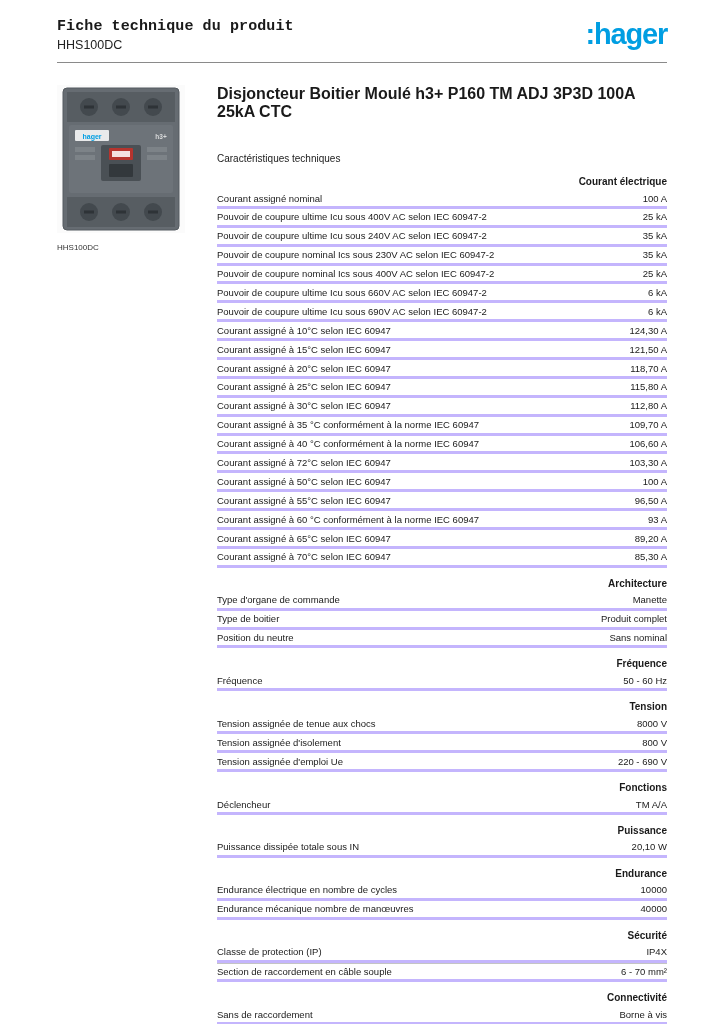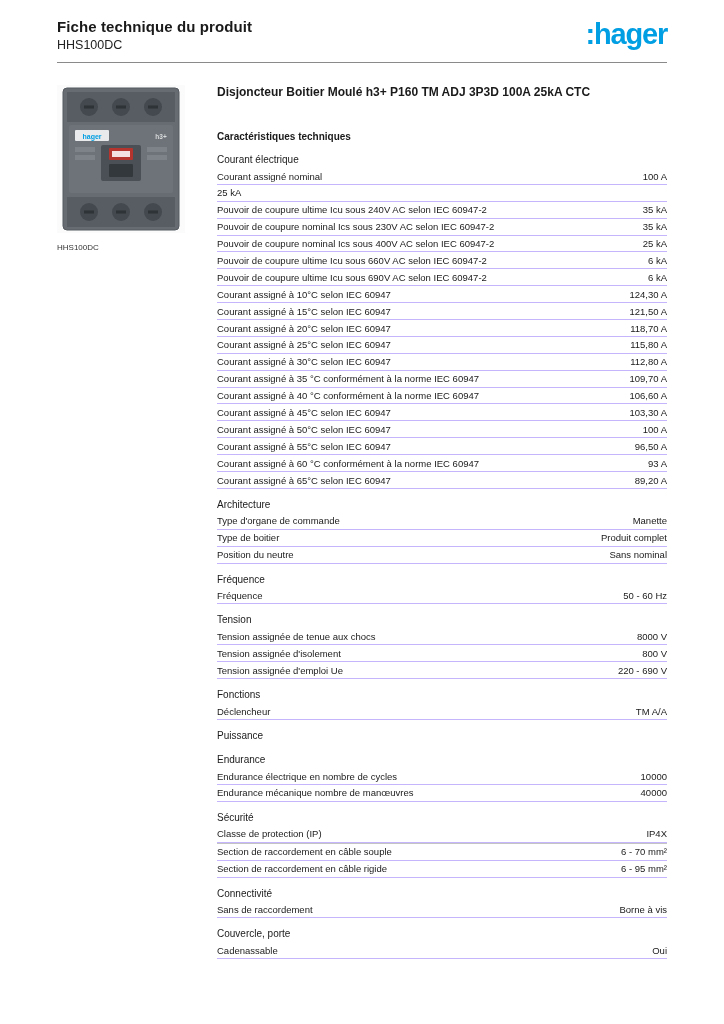--- a/index.html
+++ b/index.html
@@ -21,20 +21,21 @@
     justify-content: space-between;
     align-items: flex-start;
     border-bottom: 1px solid #8a8a8a;
     padding-bottom: 10px;
   }
   .header-title {
     font-size: 15px;
     font-weight: bold;
     margin: 0 0 3px 0;
     letter-spacing: 0.1px;
+    font-family: Liberation Mono, monospace;
   }
   .header-sub {
     font-size: 12.5px;
     color: #222;
   }
   .logo {
     color: #009ee2;
     font-weight: bold;
     font-size: 29px;
     line-height: 1;
@@ -53,46 +54,47 @@
     height: 148px;
     background: #fbfbfb;
   }
   .image-caption {
     font-size: 8px;
     color: #333;
     margin-top: 10px;
   }
   .right-col { flex: 1; min-width: 0; }
   .product-title {
-    font-size: 12px;
+    font-size: 16px;
     font-weight: bold;
     margin-bottom: 23px;
   }
   .char-heading {
     font-size: 10px;
-    font-weight: bold;
+    font-weight: normal;
     margin-bottom: 10px;
     margin-top: 32px;
   }
   
   .section-title {
     font-size: 10px;
-    font-weight: normal;
+    font-weight: bold;
     padding: 10px 0 3px 0;
+    text-align: right;
   }
   .section:first-child .section-title { padding-top: 2px; }
   .spec-row {
     display: flex;
     justify-content: space-between;
     align-items: baseline;
     gap: 1px;
     font-size: 9.5px;
     line-height: 1.2;
     padding: 2.5px 0 2px 0;
-    border-bottom: 1px solid #c4b5fd;
+    border-bottom: 3px solid #c4b5fd;
   }
   .section .spec-row:first-of-type { border-top: 1px solid #c4c4c4; }
   .spec-label { color: #1a1a1a; }
   .spec-value { white-space: nowrap; text-align: left; color: #1a1a1a; }
 </style>
 </head>
 <body>
 
 <div class="page">
 
@@ -153,20 +155,21 @@
       <div class="product-title">Disjoncteur Boitier Moulé h3+ P160 TM ADJ 3P3D 100A 25kA CTC</div>
       <div class="char-heading">Caractéristiques techniques</div>
       <div id="sections">
           <div class="section">
             <div class="section-title">Courant électrique</div>
             <div class="spec-row">
               <span class="spec-label">Courant assigné nominal</span>
               <span class="spec-value">100 A</span>
             </div>
             <div class="spec-row">
+              <span class="spec-label">Pouvoir de coupure ultime Icu sous 400V AC selon IEC 60947-2</span>
               <span class="spec-value">25 kA</span>
             </div>
             <div class="spec-row">
               <span class="spec-label">Pouvoir de coupure ultime Icu sous 240V AC selon IEC 60947-2</span>
               <span class="spec-value">35 kA</span>
             </div>
             <div class="spec-row">
               <span class="spec-label">Pouvoir de coupure nominal Ics sous 230V AC selon IEC 60947-2</span>
               <span class="spec-value">35 kA</span>
             </div>
@@ -204,39 +207,43 @@
             </div>
             <div class="spec-row">
               <span class="spec-label">Courant assigné à 35 °C conformément à la norme IEC 60947</span>
               <span class="spec-value">109,70 A</span>
             </div>
             <div class="spec-row">
               <span class="spec-label">Courant assigné à 40 °C conformément à la norme IEC 60947</span>
               <span class="spec-value">106,60 A</span>
             </div>
             <div class="spec-row">
-              <span class="spec-label">Courant assigné à 45°C selon IEC 60947</span>
+              <span class="spec-label">Courant assigné à 72°C selon IEC 60947</span>
               <span class="spec-value">103,30 A</span>
             </div>
             <div class="spec-row">
               <span class="spec-label">Courant assigné à 50°C selon IEC 60947</span>
               <span class="spec-value">100 A</span>
             </div>
             <div class="spec-row">
               <span class="spec-label">Courant assigné à 55°C selon IEC 60947</span>
               <span class="spec-value">96,50 A</span>
             </div>
             <div class="spec-row">
               <span class="spec-label">Courant assigné à 60 °C conformément à la norme IEC 60947</span>
               <span class="spec-value">93 A</span>
             </div>
             <div class="spec-row">
               <span class="spec-label">Courant assigné à 65°C selon IEC 60947</span>
               <span class="spec-value">89,20 A</span>
             </div>
+            <div class="spec-row">
+              <span class="spec-label">Courant assigné à 70°C selon IEC 60947</span>
+              <span class="spec-value">85,30 A</span>
+            </div>
           </div>
           <div class="section">
             <div class="section-title">Architecture</div>
             <div class="spec-row">
               <span class="spec-label">Type d'organe de commande</span>
               <span class="spec-value">Manette</span>
             </div>
             <div class="spec-row">
               <span class="spec-label">Type de boitier</span>
               <span class="spec-value">Produit complet</span>
@@ -270,20 +277,24 @@
           </div>
           <div class="section">
             <div class="section-title">Fonctions</div>
             <div class="spec-row">
               <span class="spec-label">Déclencheur</span>
               <span class="spec-value">TM A/A</span>
             </div>
           </div>
           <div class="section">
             <div class="section-title">Puissance</div>
+            <div class="spec-row">
+              <span class="spec-label">Puissance dissipée totale sous IN</span>
+              <span class="spec-value">20,10 W</span>
+            </div>
           </div>
           <div class="section">
             <div class="section-title">Endurance</div>
             <div class="spec-row">
               <span class="spec-label">Endurance électrique en nombre de cycles</span>
               <span class="spec-value">10000</span>
             </div>
             <div class="spec-row">
               <span class="spec-label">Endurance mécanique nombre de manœuvres</span>
               <span class="spec-value">40000</span>
@@ -294,24 +305,20 @@
             <div class="spec-row">
               <span class="spec-label">Classe de protection (IP)</span>
               <span class="spec-value">IP4X</span>
             </div>
           </div>
           <div class="section">
             <div class="spec-row">
               <span class="spec-label">Section de raccordement en câble souple</span>
               <span class="spec-value">6 - 70 mm²</span>
             </div>
-            <div class="spec-row">
-              <span class="spec-label">Section de raccordement en câble rigide</span>
-              <span class="spec-value">6 - 95 mm²</span>
-            </div>
           </div>
           <div class="section">
             <div class="section-title">Connectivité</div>
             <div class="spec-row">
               <span class="spec-label">Sans de raccordement</span>
               <span class="spec-value">Borne à vis</span>
             </div>
           </div>
           <div class="section">
             <div class="section-title">Couvercle, porte</div>

